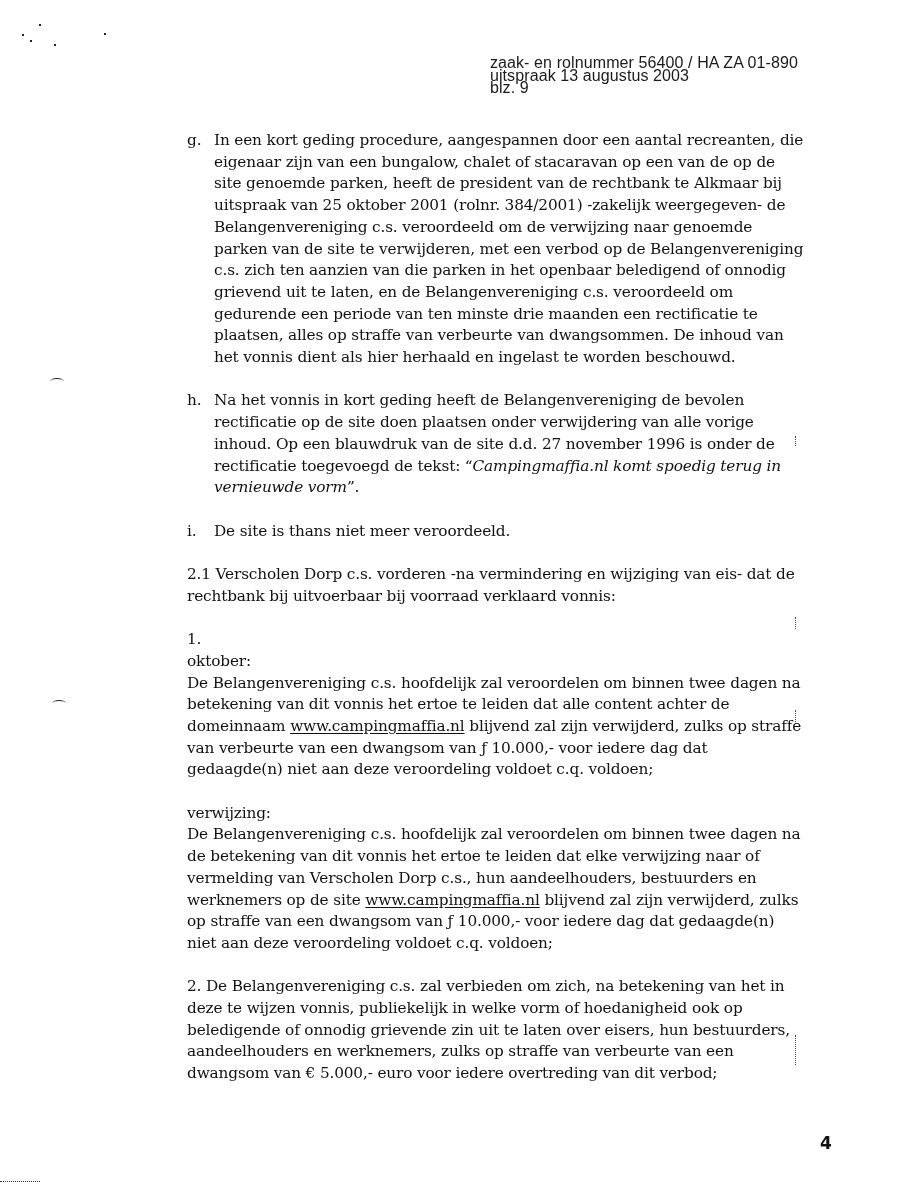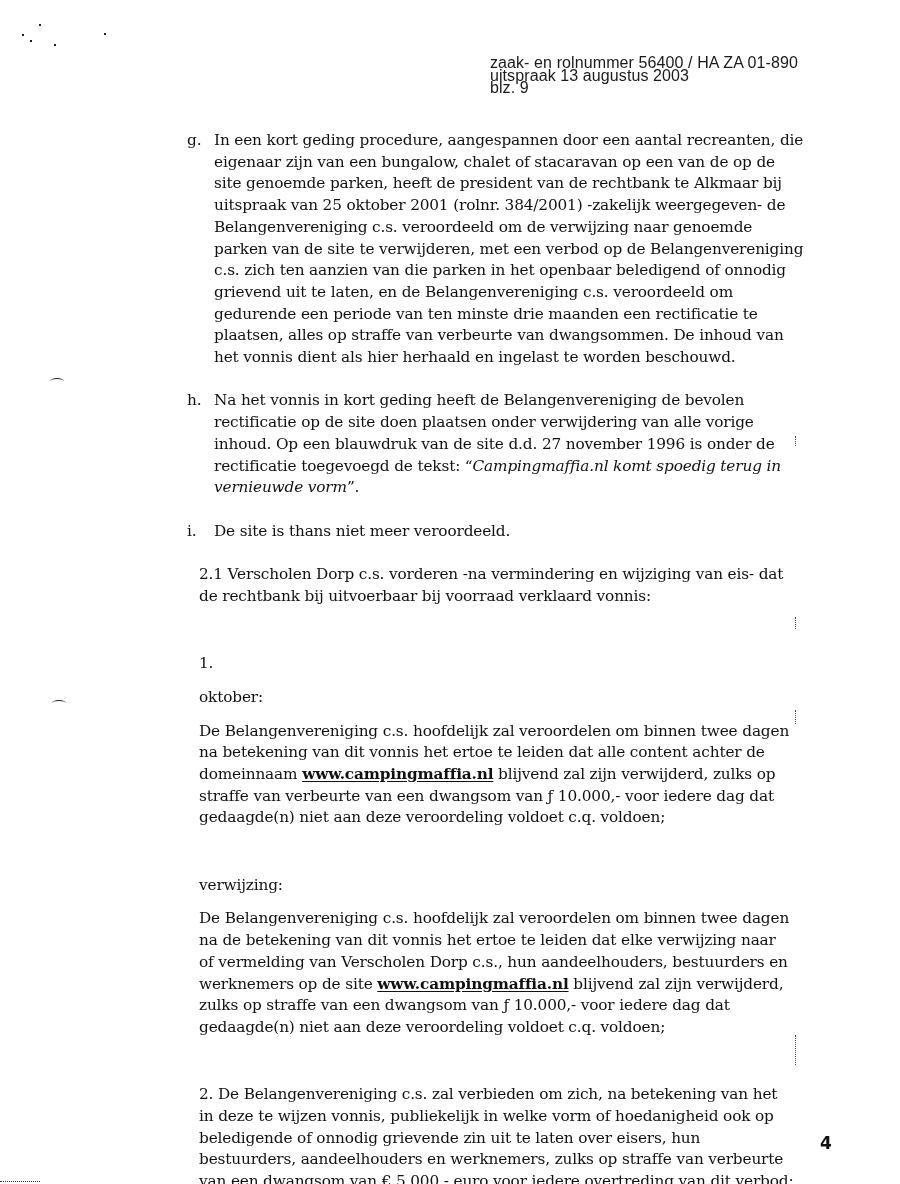--- a/index.html
+++ b/index.html
@@ -43,23 +43,23 @@
       margin: 0;
     }
     .item .marker {
       position: absolute;
       left: 0;
       top: 0;
     }
     .item-g { margin-bottom: 21.7px; }
     .item-h { margin-bottom: 21.7px; }
     .item-i { margin-bottom: 21.7px; }
-    .para { margin: 12px; }
+    .para { margin: 0; }
     .gap { height: 21.7px; }
-    .u { text-decoration: underline; text-underline-offset: 2px; font-weight: bold; }
+    .u { text-decoration: underline; text-underline-offset: 2px; }
     .em { font-style: italic; }
 
     .mark {
       position: absolute;
       background: #222;
     }
     .dot { width: 2px; height: 2px; }
     .vdots {
       position: absolute;
       width: 1px;

